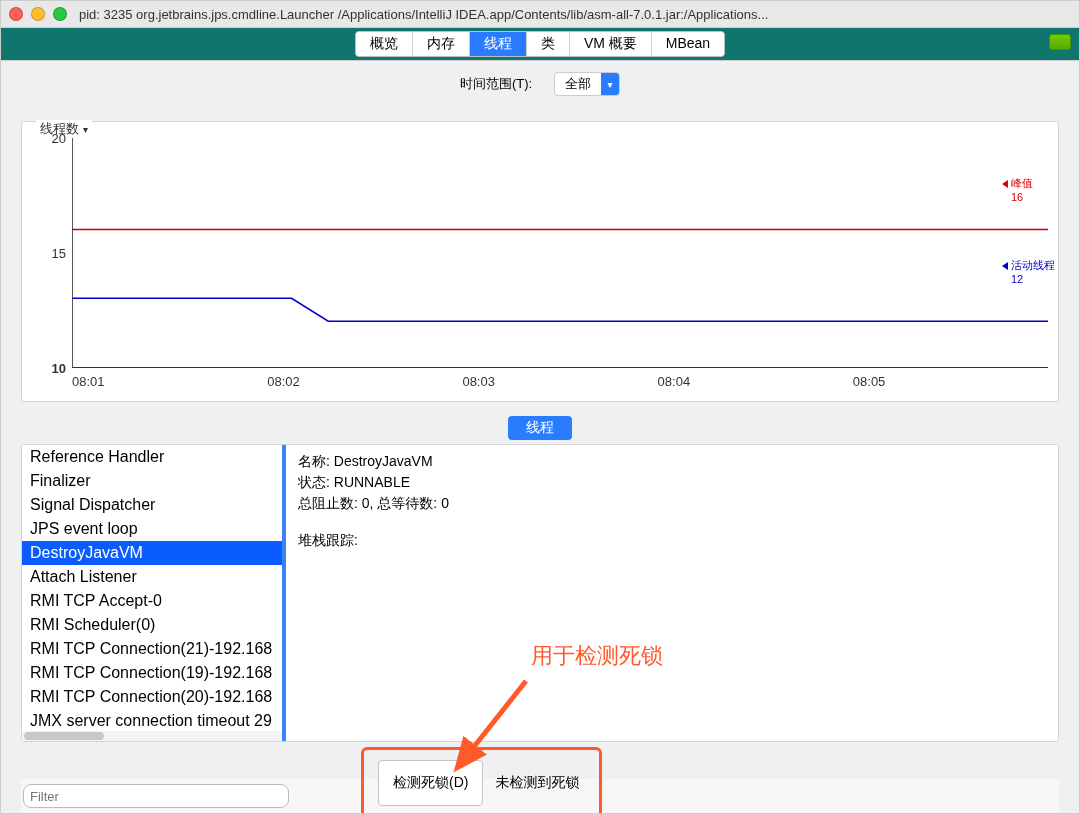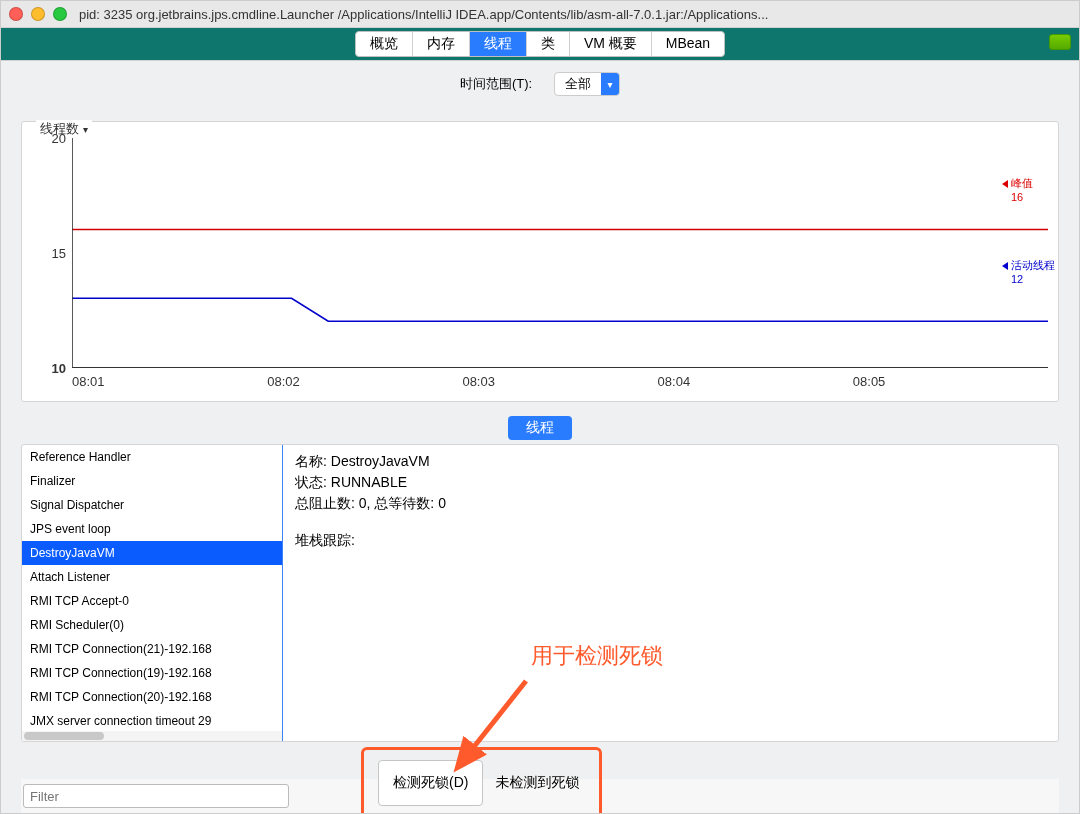--- a/index.html
+++ b/index.html
@@ -33,29 +33,29 @@
 .xtick{flex:1;text-align:left;font-size:13px;color:#333}
 .legend{position:absolute;right:-4px;top:54px;font-size:11px;line-height:14px;text-align:left;width:60px}
 .legend .peak{color:#d00}
 .legend .live{color:#00c;margin-top:54px}
 .tri{display:inline-block;width:0;height:0;border-top:4px solid transparent;border-bottom:4px solid transparent;margin-right:3px;vertical-align:middle}
 .tri.red{border-right:6px solid #d00}
 .tri.blue{border-right:6px solid #00c}
 .section-tab{display:flex;justify-content:center;margin:10px 0 4px 0}
 .section-tab .pill{background:#2a7cff;color:#fff;padding:3px 18px;border-radius:4px;font-size:14px}
 .detail-panel{margin:0 20px;background:#fff;border:1px solid #d5d5d5;border-radius:3px;display:flex;height:296px;position:relative}
-.thread-list{width:260px;border-right:1px solid #3b82f6;overflow-y:auto;font-size:12px;position:relative}
+.thread-list{width:260px;border-right:4px solid #3b82f6;overflow-y:auto;font-size:16px;position:relative}
 .thread-list .item{padding:2px 8px;white-space:nowrap;cursor:pointer;line-height:20px}
 .thread-list .item.sel{background:#0a5cff;color:#fff}
 .thread-list::-webkit-scrollbar{width:14px}
 .thread-list-hscroll{position:absolute;bottom:0;left:0;right:0;height:10px;background:#f4f4f4}
 .thread-list-hscroll .thumb{position:absolute;left:2px;top:1px;width:80px;height:8px;background:#c8c8c8;border-radius:4px}
 .thread-detail{flex:1;padding:6px 12px;font-size:14px;line-height:21px;position:relative}
 .filter-row{position:absolute;left:20px;right:20px;bottom:0;height:34px;display:flex;align-items:center;background:#f7f7f7}
-.filter-input{width:252px;height:22px;border:1px solid #bbb;border-radius:3px;padding:0 6px;font-size:13px;color:#999;background:#fff;margin-left:2px}
+.filter-input{width:252px;height:22px;border:1px solid #bbb;border-radius:8px;padding:0 6px;font-size:13px;color:#999;background:#fff;margin-left:2px}
 .deadlock-box{position:absolute;left:360px;bottom:-6px;border:3px solid #ff5a2c;border-radius:6px;padding:10px 20px 10px 14px;display:flex;align-items:center;gap:12px;background:transparent}
 .detect-btn{background:#fff;border:1px solid #c5c5c5;border-radius:4px;padding:13px 14px;font-size:14px;cursor:pointer}
 .deadlock-status{font-size:14px;color:#000000}
 .annot-label{position:absolute;color:#ff5a2c;font-size:22px;font-weight:500;left:530px;top:640px}
 .annot-arrow{position:absolute;left:450px;top:672px;pointer-events:none}
 </style>
 </head>
 <body>
 
 <div class="window">

